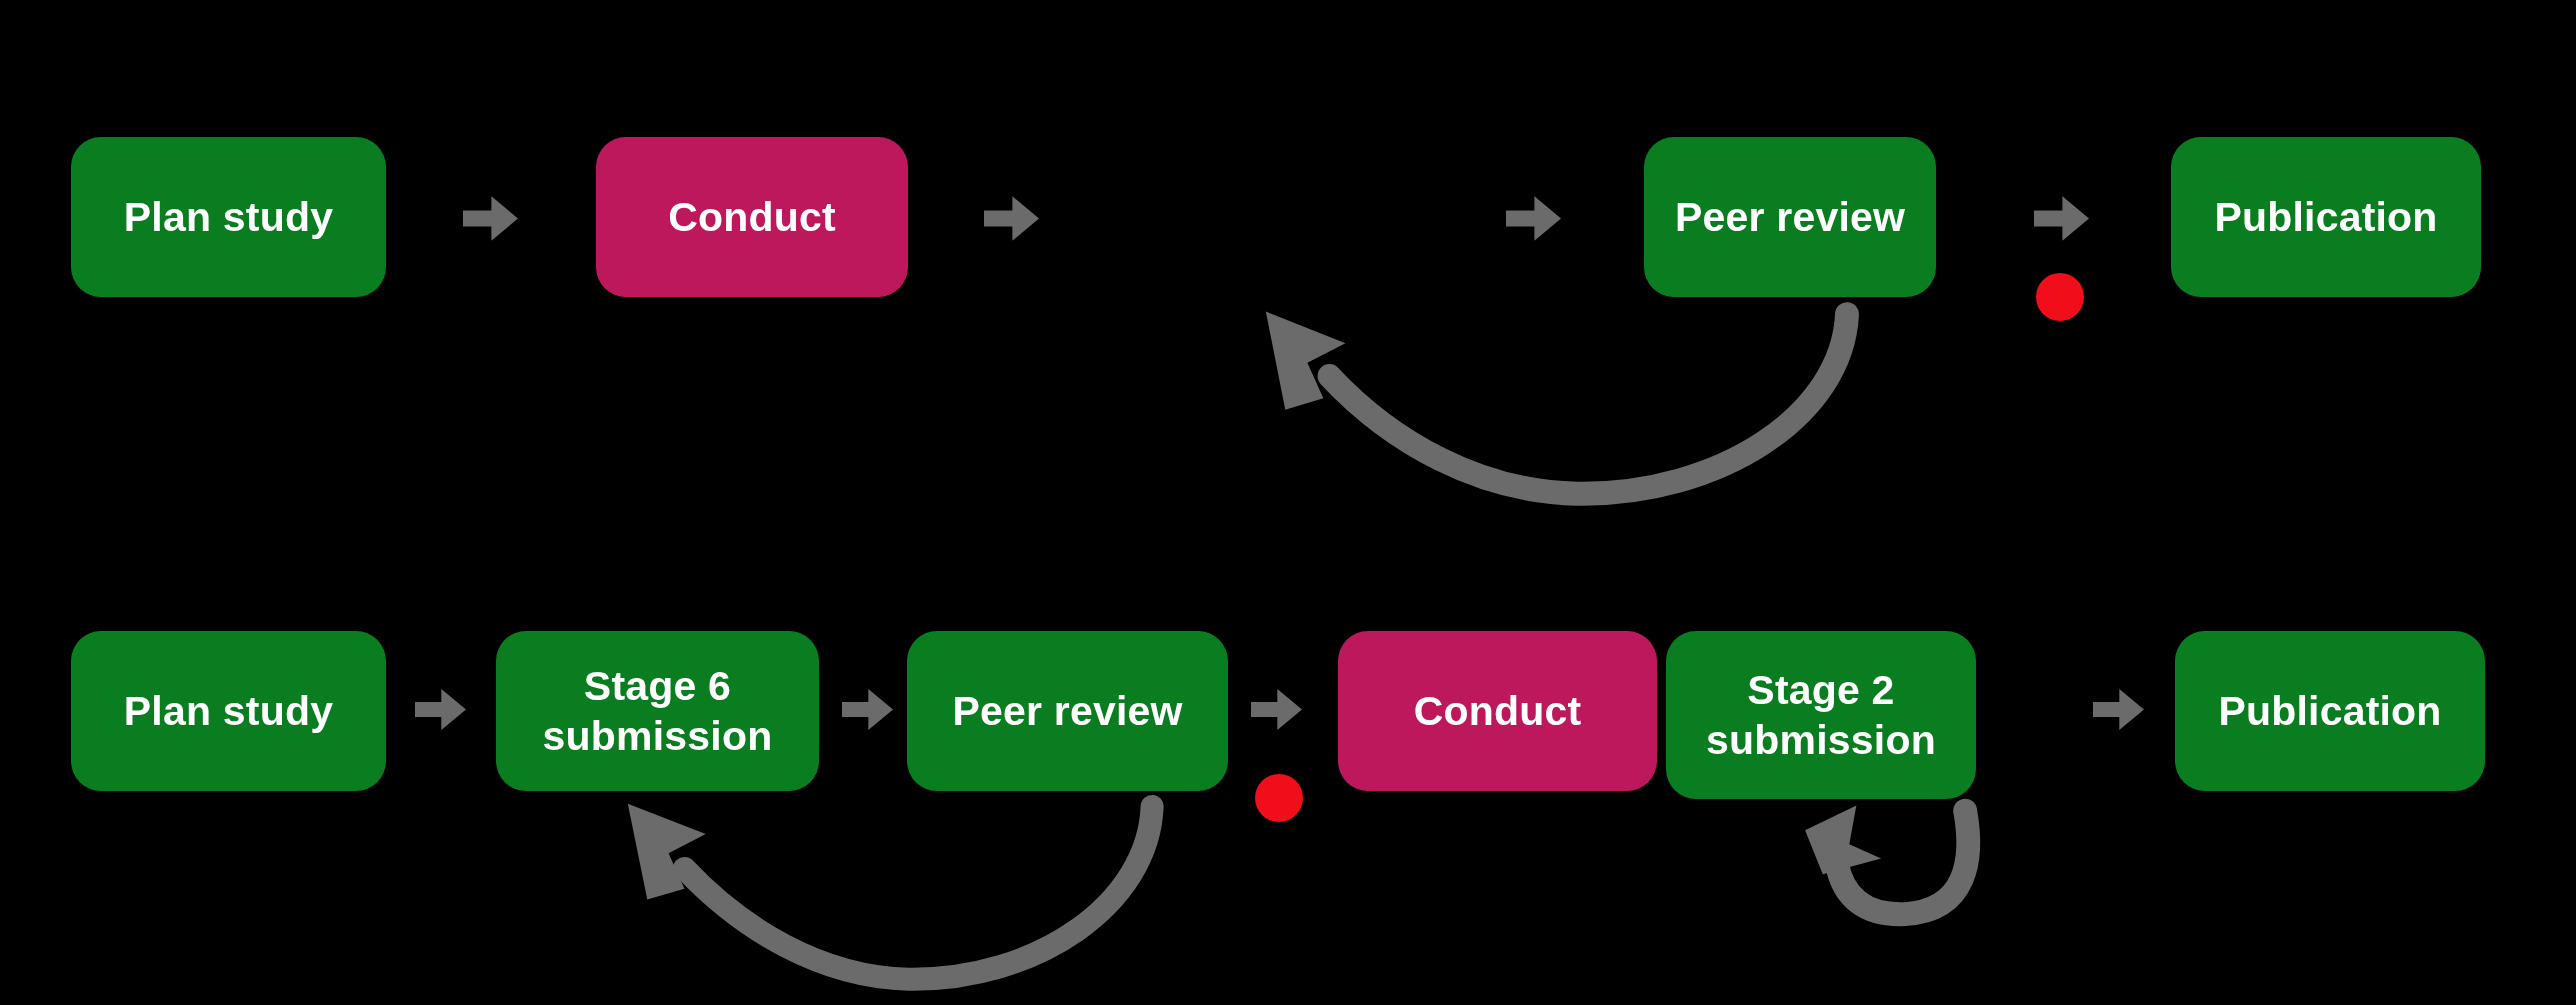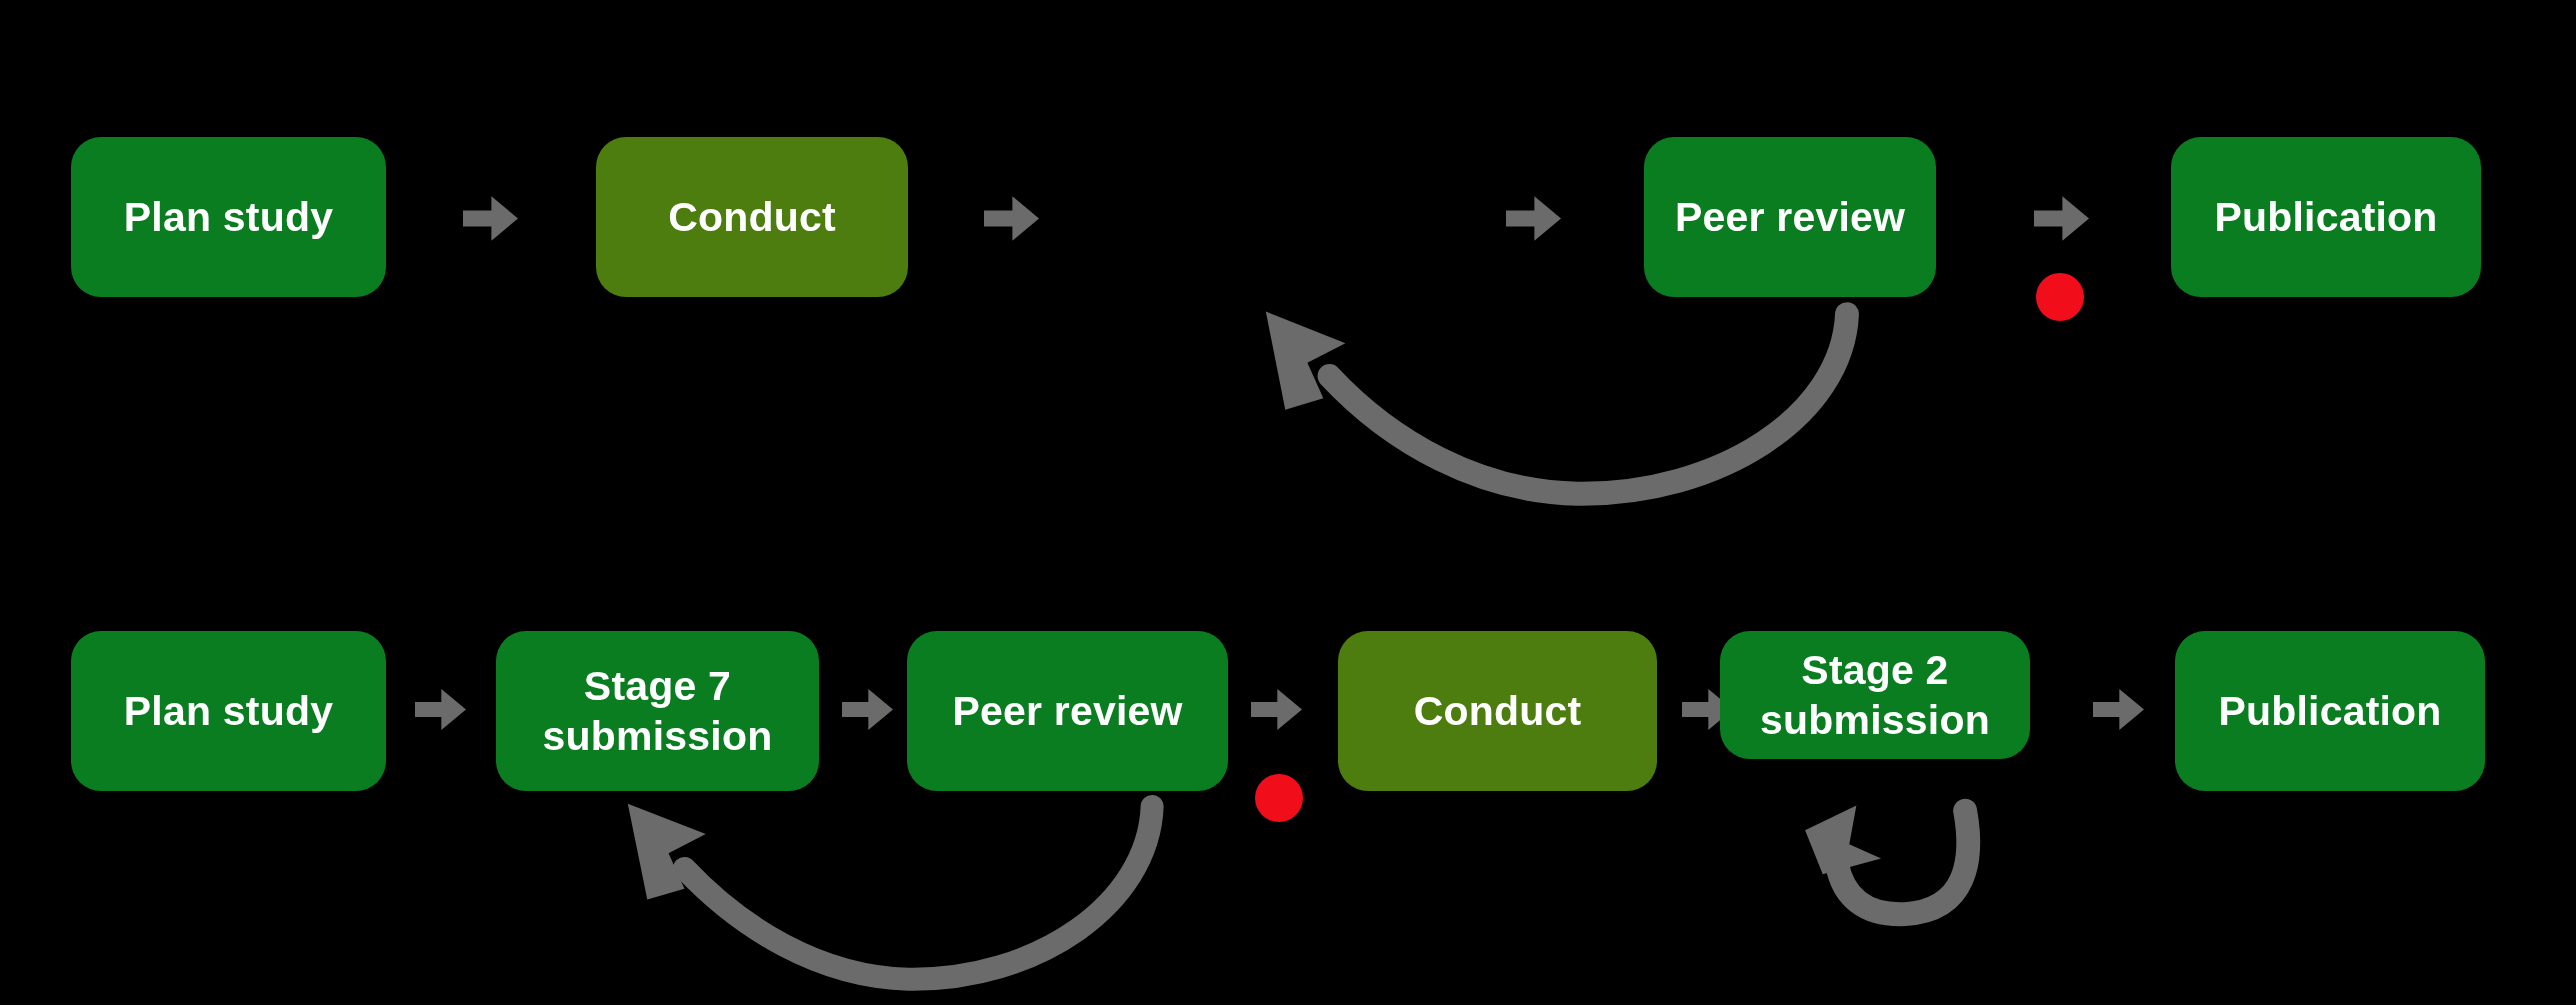--- a/index.html
+++ b/index.html
@@ -25,21 +25,21 @@
     color: #ffffff;
     font-weight: bold;
     font-size: 41px;
     line-height: 1.22;
     letter-spacing: 0.2px;
     box-sizing: border-box;
     padding: 3.5px 8.9px;
     white-space: pre-line;
   }
   .node.green  { background: #0a7d20; }
-  .node.orange { background: #4d7c0f; }
+  .node.orange { background: #be185d; }
 
   .chev {
     position: absolute;
   }
   .chev svg { display: block; }
 
   .reddot {
     position: absolute;
     border-radius: 50%;
     background: #f20d1b;
@@ -98,21 +98,21 @@
   </div>
 
   <div class="node green" style="left:71px;  top:631px; width:315px; height:160px;">Plan study</div>
 
   <div class="chev" style="left:415px; top:684px; width:51px; height:51px;">
     <svg width="51" height="51" viewBox="0 0 62 62">
       <polygon points="0,22 32,22 32,6 62,31 32,56 32,40 0,40" fill="#6b6b6b"></polygon>
     </svg>
   </div>
 
-  <div class="node green" style="left:496px; top:631px; width:323px; height:160px;">Stage 7
+  <div class="node green" style="left:496px; top:631px; width:323px; height:160px;">Stage 6
 submission</div>
 
   <div class="chev" style="left:842px; top:684px; width:51px; height:51px;">
     <svg width="51" height="51" viewBox="0 0 62 62">
       <polygon points="0,22 32,22 32,6 62,31 32,56 32,40 0,40" fill="#6b6b6b"></polygon>
     </svg>
   </div>
 
   <div class="node green" style="left:907px; top:631px; width:321px; height:160px;">Peer review</div>
 
@@ -125,21 +125,21 @@
   <div class="reddot" style="left:1255px; top:774px; width:48px; height:48px;"></div>
 
   <div class="node orange" style="left:1338px; top:631px; width:319px; height:160px;">Conduct</div>
 
   <div class="chev" style="left:1682px; top:684px; width:51px; height:51px;">
     <svg width="51" height="51" viewBox="0 0 62 62">
       <polygon points="0,22 32,22 32,6 62,31 32,56 32,40 0,40" fill="#6b6b6b"></polygon>
     </svg>
   </div>
 
-  <div class="node green" style="left:1720px; top:631px; width:310px; height:128px;">Stage 2
+  <div class="node green" style="left:1666px; top:631px; width:310px; height:168px;">Stage 2
 submission</div>
 
   <div class="chev" style="left:2093px; top:684px; width:51px; height:51px;">
     <svg width="51" height="51" viewBox="0 0 62 62">
       <polygon points="0,22 32,22 32,6 62,31 32,56 32,40 0,40" fill="#6b6b6b"></polygon>
     </svg>
   </div>
 
   <div class="node green" style="left:2175px; top:631px; width:310px; height:160px;">Publication</div>
 

